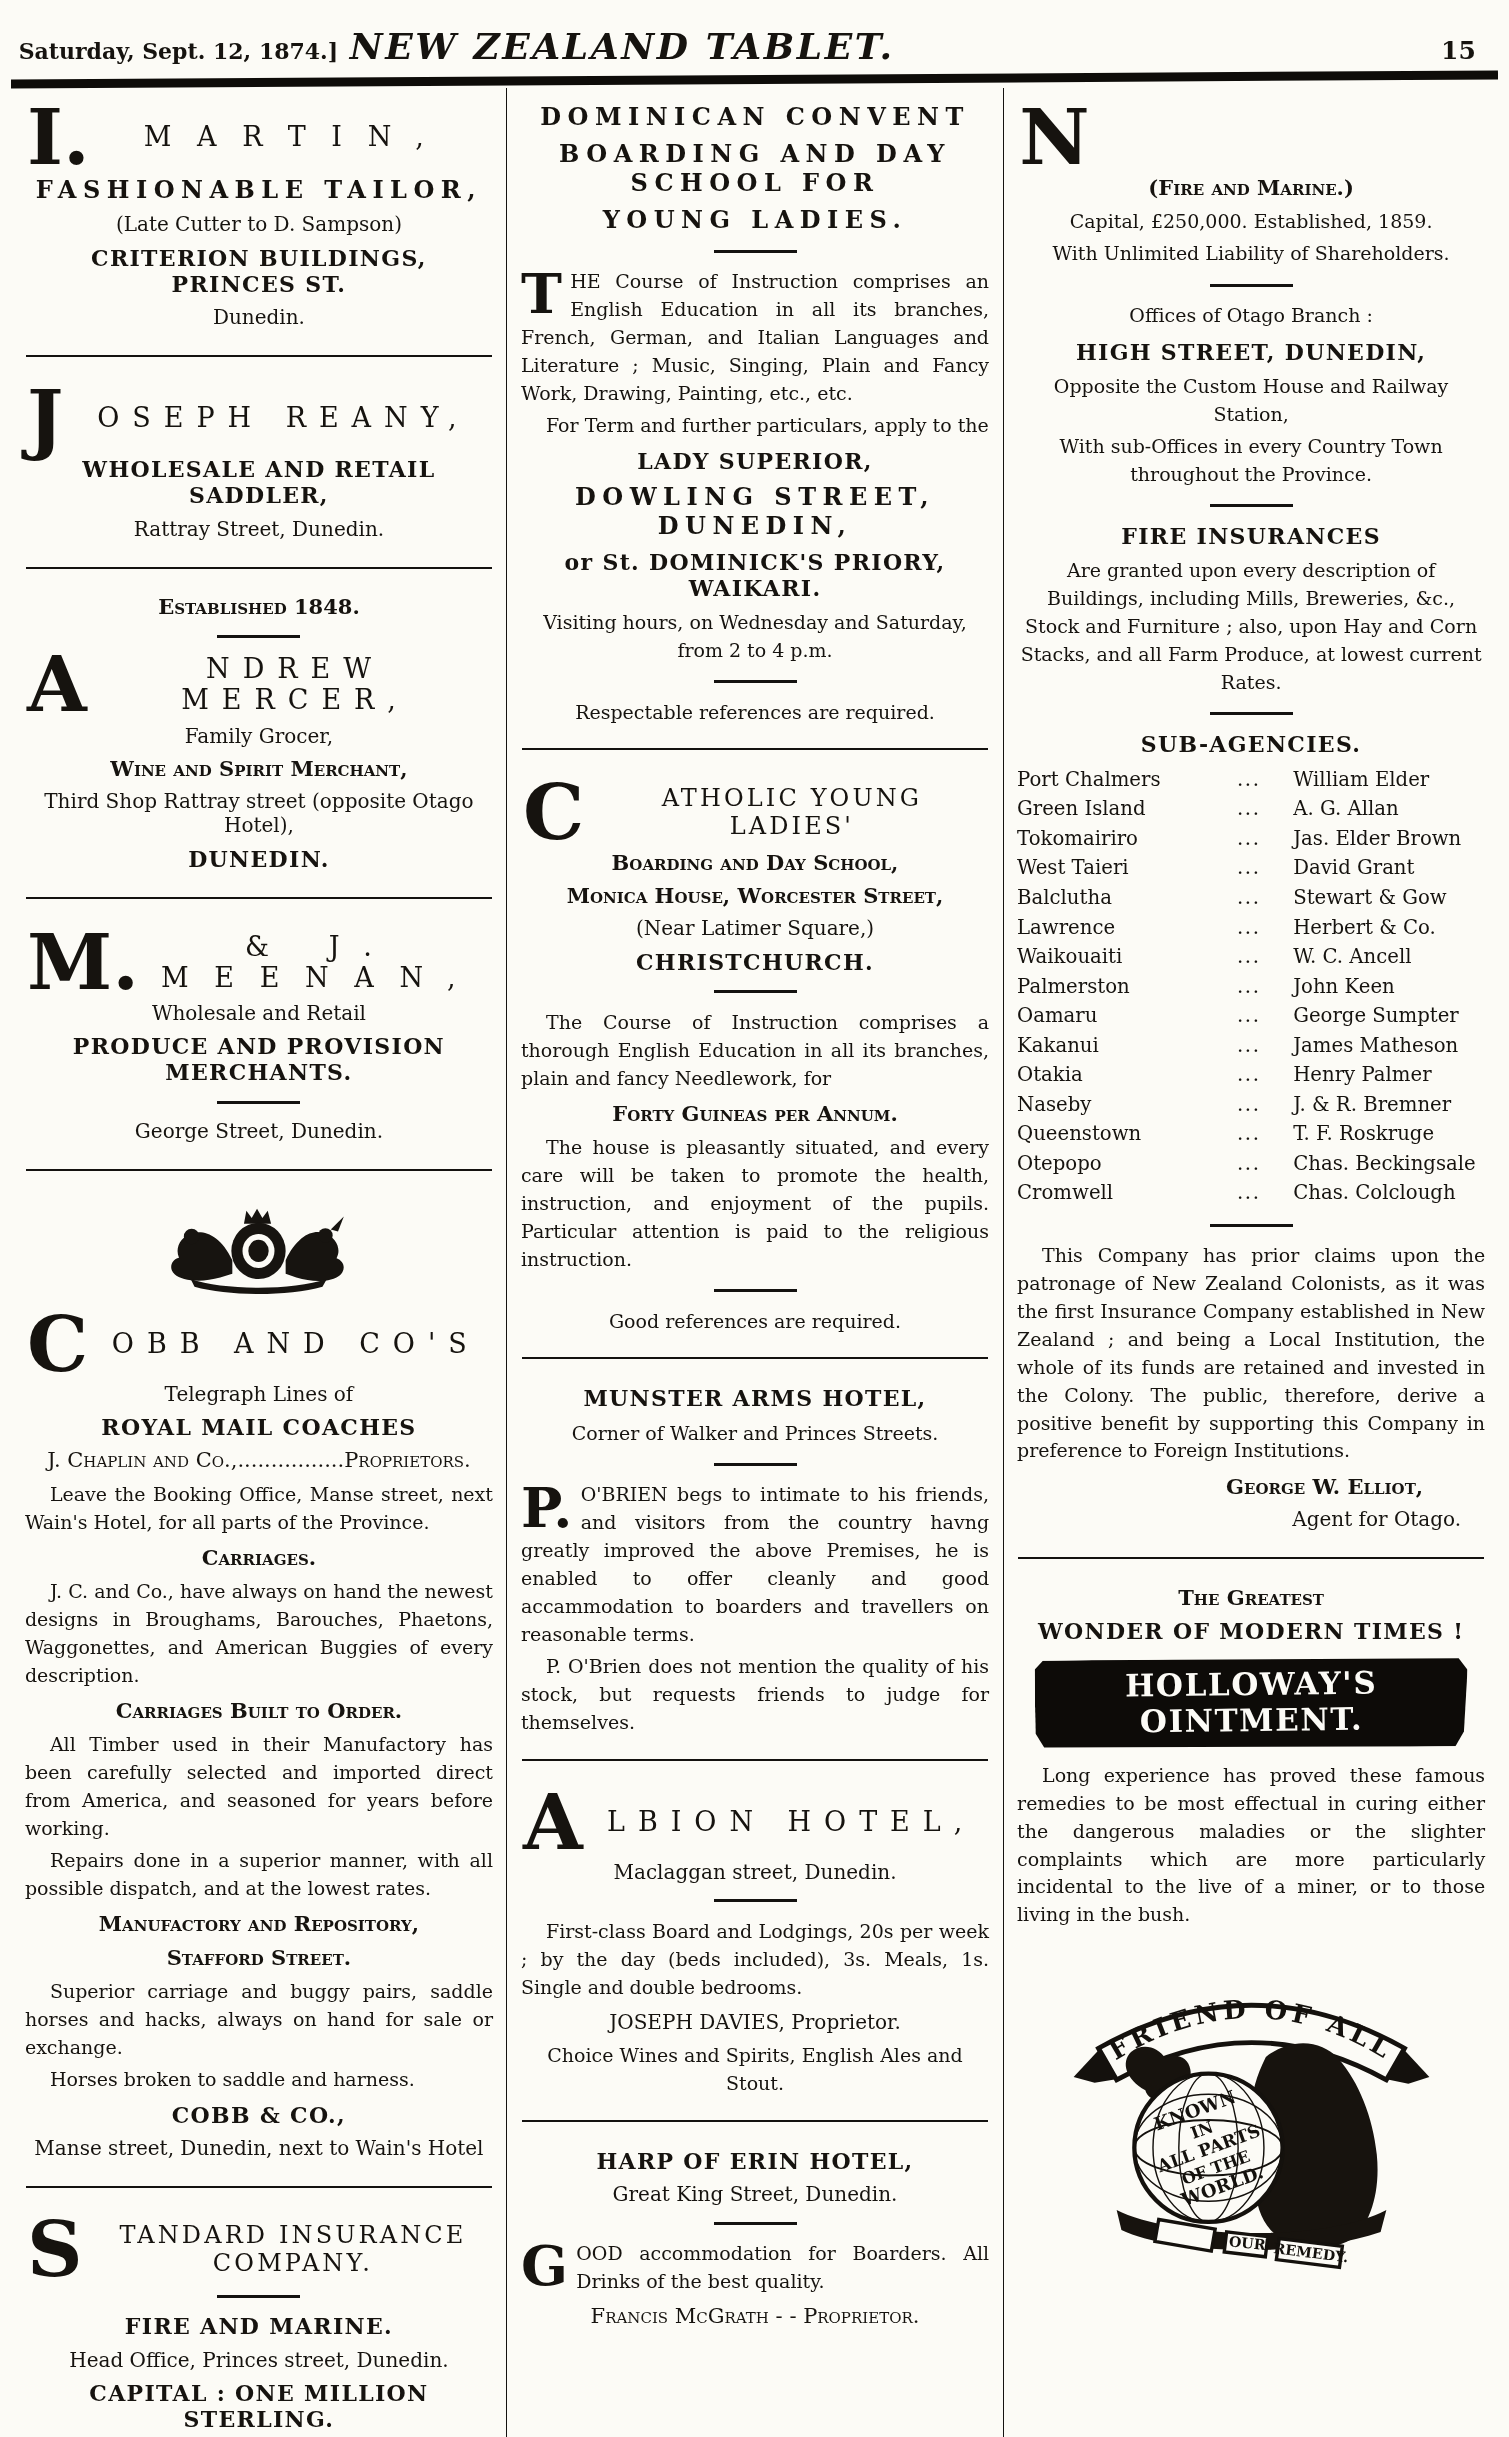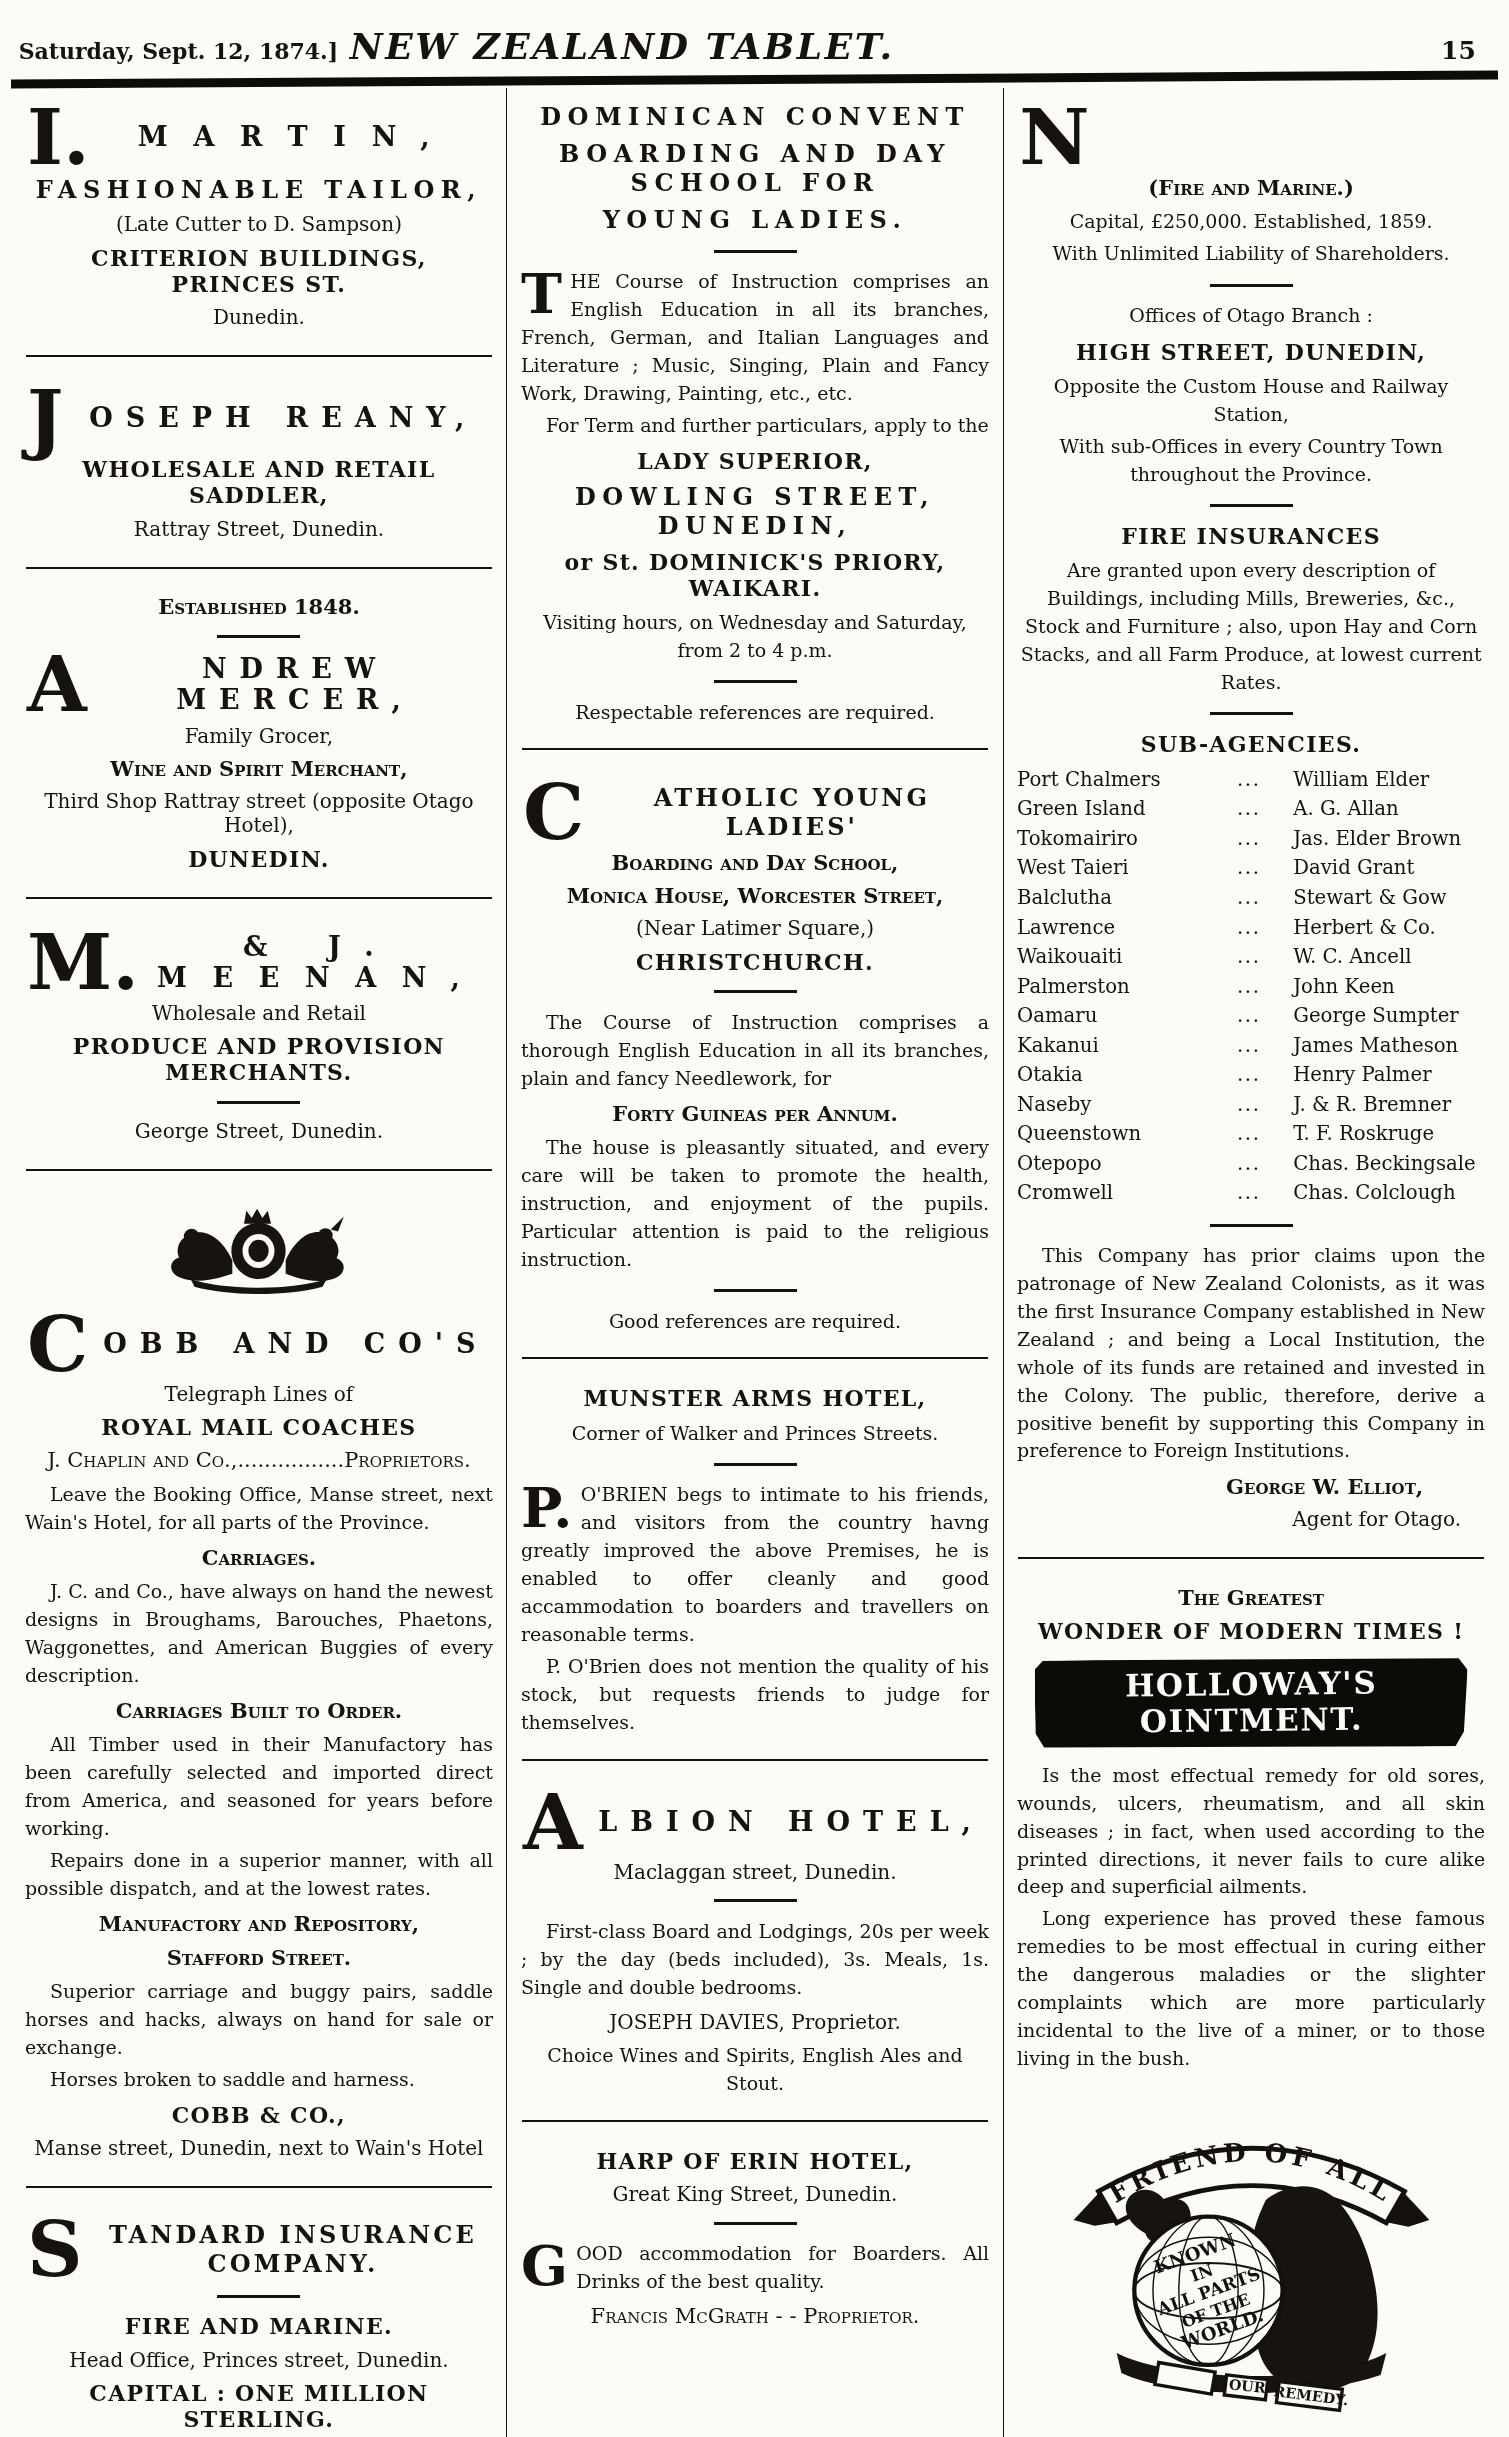--- a/index.html
+++ b/index.html
@@ -18,21 +18,21 @@
   
   .cols{display:flex;align-items:stretch;margin-top:4.1px;}
   .col{flex:1 1 0;padding:3.1px 13.5px 15.5px;border-left:1.6px solid #141210;min-width:0;}
   .col:first-child{border-left:none;}
   .rule{border-top:2.1px solid #141210;margin:15.5px 1px;}
   .section{padding:2.1px 0;}
   .srule{width:83px;border-top:3.6px solid #141210;margin:15.5px auto;}
   
   .dh{display:flex;align-items:center;margin:13.5px 0 5.2px;}
   .dc{font-size:77px;line-height:.78;font-weight:bold;margin:0 10.4px 0 2.1px;flex:0 0 auto;}
-  .dh-rest{flex:1;text-align:center;font-weight:bold;font-size:27px;}
+  .dh-rest{flex:1;text-align:center;font-weight:normal;font-size:27px;}
   .sp-w .dh-rest{letter-spacing:.95em;}
   .sp-m .dh-rest{letter-spacing:.48em;}
   .sp-t .dh-rest{letter-spacing:.13em;font-size:24px;}
   .sp-0 .dh-rest{letter-spacing:.04em;font-size:24px;}
   
   .ln{text-align:center;margin:8.3px 0;}
   .c{font-size:20px;}
   .h1{font-size:24px;font-weight:bold;letter-spacing:.27em;}
   .h2{font-size:22px;font-weight:bold;letter-spacing:.06em;}
   .sc{font-variant-caps:small-caps;font-size:21px;}
@@ -321,21 +321,20 @@
           <div class="srule"></div>
           <p class="para">This Company has prior claims upon the patronage of New Zealand Colonists, as it was the first Insurance Company established in New Zealand ; and being a Local Institution, the whole of its funds are retained and invested in the Colony. The public, therefore, derive a positive benefit by supporting this Company in preference to Foreign Institutions.</p>
           <div class="ln scb right">George W. Elliot,</div>
           <div class="ln c right2">Agent for Otago.</div>
         </div>
         <div class="rule"></div>
         <div class="section">
           <div class="ln scb">The Greatest</div>
           <div class="ln h2">WONDER OF MODERN TIMES !</div>
           <div class="banner-oint">HOLLOWAY'S OINTMENT.</div>
-          <p class="para">Is the most effectual remedy for old sores, wounds, ulcers, rheumatism, and all skin diseases ; in fact, when used according to the printed directions, it never fails to cure alike deep and superficial ailments.</p>
           <p class="para">Long experience has proved these famous remedies to be most effectual in curing either the dangerous maladies or the slighter complaints which are more particularly incidental to the live of a miner, or to those living in the bush.</p>
           <div class="engraving">
 <svg viewBox="0 0 780 700" width="373" height="335">
   <defs>
                 <path id="ribArc" d="M115 242 Q390 76 665 242"></path>
               </defs>
   <path d="M70 222 Q390 42 710 222 L672 288 Q390 132 108 288 Z" fill="#fcfbf6" stroke="#14110d" stroke-width="10"></path>
   <path d="M72 224 L18 282 62 294 110 286 Z" fill="#14110d"></path>
   <path d="M708 224 L762 282 718 296 670 286 Z" fill="#14110d"></path>
   <text font-family="DejaVu Serif,serif" font-size="54" font-weight="bold" fill="#14110d" letter-spacing="9">

